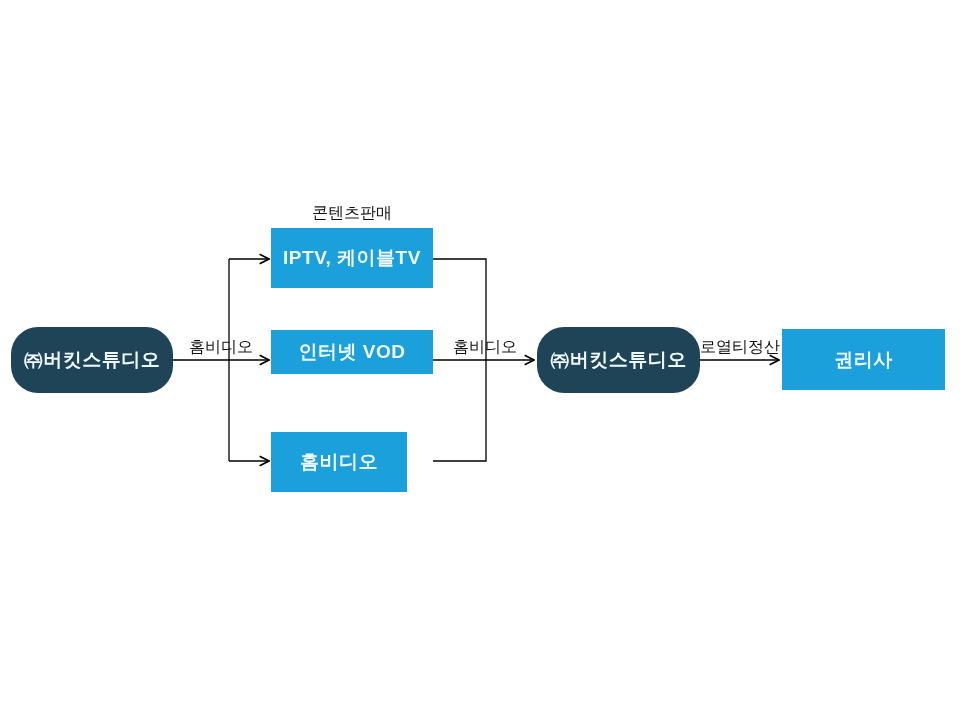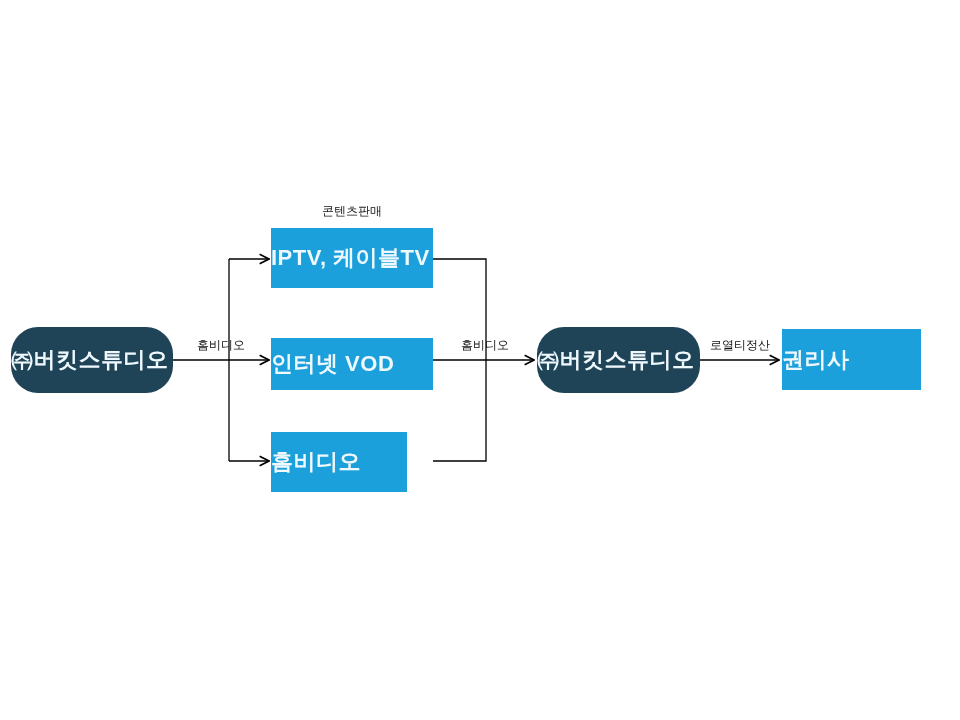--- a/index.html
+++ b/index.html
@@ -14,35 +14,35 @@
   body{
     width:960px;height:720px;
     background:var(--background);
     font-family:"Liberation Sans","DejaVu Sans",sans-serif;
     overflow:hidden;
   }
   .slide{position:relative;width:960px;height:720px;background:var(--background);}
   .connectors{position:absolute;left:0;top:0;width:960px;height:720px;}
   .node{
     position:absolute;
-    display:flex;align-items:center;justify-content:flex-start;
+    display:flex;align-items:center;justify-content:center;
     text-align:center;
     color:var(--box_text);
     font-weight:bold;
-    font-size:22px;
+    font-size:19px;
     letter-spacing:0.5px;
     box-sizing:border-box;
   }
   .node.dark{background:var(--dark_box);border-radius:27px;}
   .node.blue{background:var(--blue_box);}
   .edge-label{
     position:absolute;
     transform:translateX(-50%);
     color:var(--label_text);
-    font-size:12px;
+    font-size:16px;
     white-space:nowrap;
   }
 </style>
 </head>
 <body>
 
 <div class="slide">
 
   <svg class="connectors" width="960" height="720" viewBox="0 0 960 720" fill="none" stroke="#000000" stroke-width="1.3">
     <defs>
@@ -67,33 +67,33 @@
   </svg>
 
   <div class="node dark" style="left:11px;top:327px;width:162px;height:66px">
     <span>㈜버킷스튜디오</span>
   </div>
 
   <div class="node blue" style="left:271px;top:228px;width:162px;height:60px">
     <span>IPTV, 케이블TV</span>
   </div>
 
-  <div class="node blue" style="left:271px;top:338px;width:162px;height:52px">
+  <div class="node blue" style="left:271px;top:330px;width:162px;height:44px">
     <span>인터넷 VOD</span>
   </div>
 
   <div class="node blue" style="left:271px;top:432px;width:136px;height:60px">
     <span>홈비디오</span>
   </div>
 
   <div class="node dark" style="left:537px;top:327px;width:163px;height:66px">
     <span>㈜버킷스튜디오</span>
   </div>
 
-  <div class="node blue" style="left:782px;top:329px;width:139px;height:61px">
+  <div class="node blue" style="left:782px;top:329px;width:163px;height:61px">
     <span>권리사</span>
   </div>
 
   <div class="edge-label" style="left:221px;top:337px">홈비디오</div>
 
   <div class="edge-label" style="left:352px;top:203px">콘텐츠판매</div>
 
   <div class="edge-label" style="left:485px;top:337px">홈비디오</div>
 
   <div class="edge-label" style="left:740px;top:337px">로열티정산</div>

